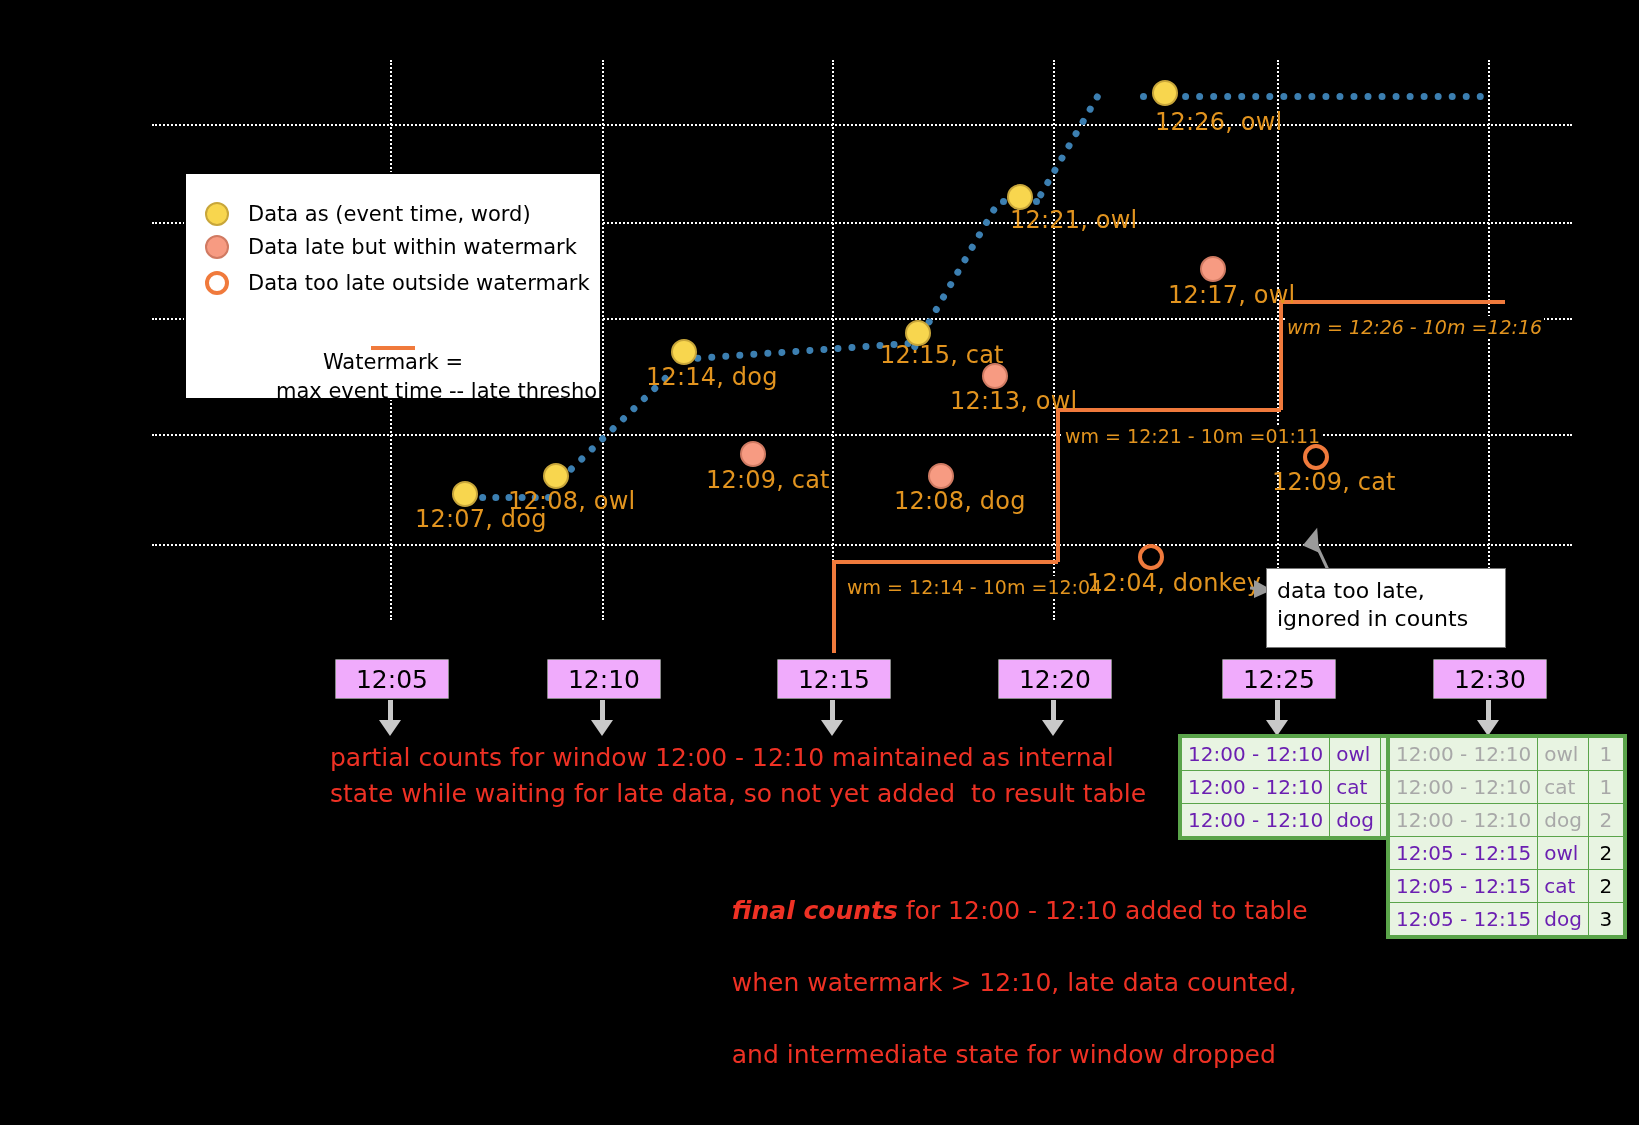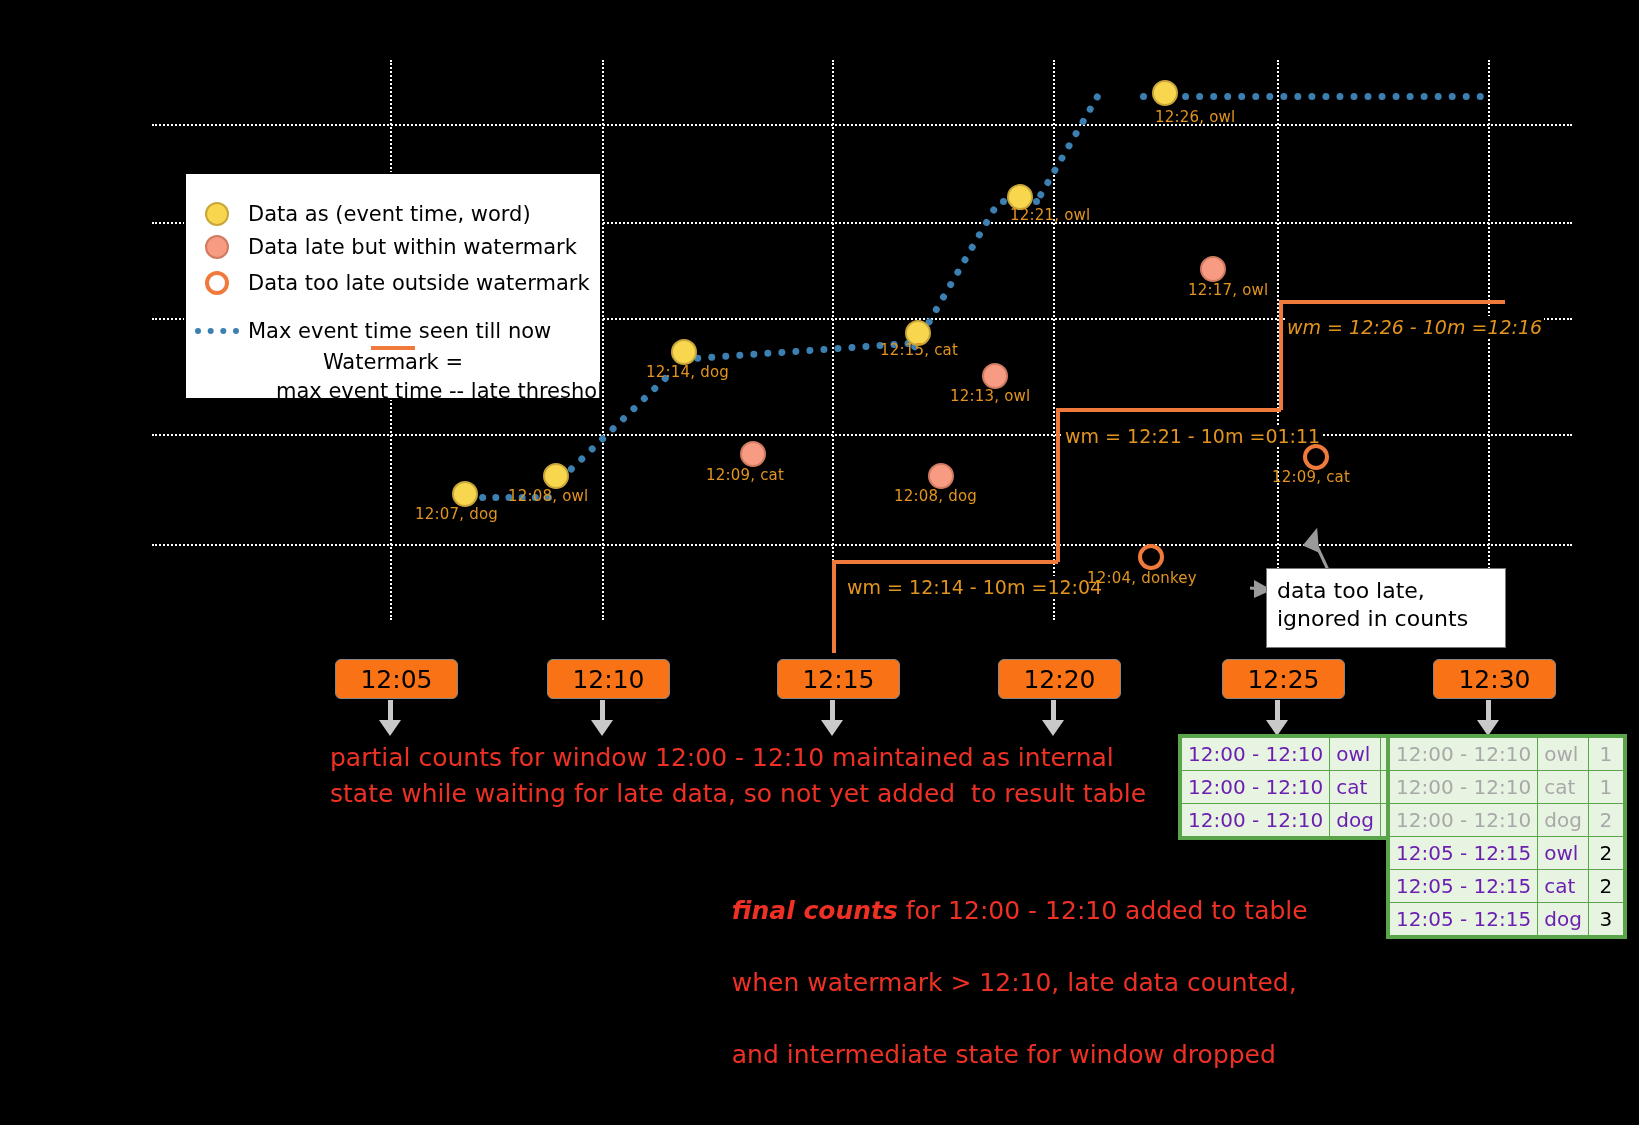--- a/index.html
+++ b/index.html
@@ -40,21 +40,21 @@
     border-radius: 50%;
     box-sizing: border-box;
   }
   .pt.yellow { background: #f8d64e; border: 2px solid #c8a63a; }
   .pt.salmon { background: #f79b82; border: 2px solid #d07a62; }
   .pt.hollow { background: #000000; border: 4px solid #f07a3c; }
 
   .ptlabel {
     position: absolute;
     color: #e2941f;
-    font-size: 15px;
+    font-size: 24px;
     white-space: nowrap;
     letter-spacing: .2px;
   }
 
   
   #legend {
     position: absolute;
     left: 184px; top: 172px;
     width: 418px;
     height: 228px;
@@ -119,25 +119,25 @@
     color: #e2941f;
     font-size: 19px;
     white-space: nowrap;
     background: #000000;
     padding: 0 2px;
   }
 
   
   .timebox {
     position: absolute;
-    width: 123px;
+    width: 114px;
     height: 40px;
-    background: #f97316;
+    background: #f0abfc;
     border: 1px solid #888888;
-    border-radius: 6px;
+    border-radius: 1px;
     color: #000000;
     font-size: 25px;
     display: flex;
     align-items: center;
     justify-content: center;
     box-sizing: border-box;
   }
   .arrow-stem {
     position: absolute;
     width: 5px;
@@ -266,21 +266,21 @@
   <div class="pt salmon" style="left:740px; top:441px;"></div>
   <div class="ptlabel" style="left:706px; top:466px;">12:09, cat</div>
 
   <div class="pt salmon" style="left:928px; top:463px;"></div>
   <div class="ptlabel" style="left:894px; top:487px;">12:08, dog</div>
 
   <div class="pt salmon" style="left:982px; top:363px;"></div>
   <div class="ptlabel" style="left:950px; top:387px;">12:13, owl</div>
 
   <div class="pt salmon" style="left:1200px; top:256px;"></div>
-  <div class="ptlabel" style="left:1168px; top:281px;margin-left:20px;">12:17, owl</div>
+  <div class="ptlabel" style="left:1168px; top:281px;">12:17, owl</div>
 
   <div class="pt hollow" style="left:1138px; top:544px;"></div>
   <div class="ptlabel" style="left:1087px; top:569px;">12:04, donkey</div>
 
   <div class="pt hollow" style="left:1303px; top:444px;"></div>
   <div class="ptlabel" style="left:1272px; top:468px;">12:09, cat</div>
 
   <div id="legend">
     <div class="lg-row" style="top:22px;align-items:flex-end;">
       <div class="lg-swatch">
@@ -293,26 +293,20 @@
           <span class="lg-dot hollow"></span>
         </div>
       <div class="lg-text">Data too late outside watermark</div>
     </div>
     <div class="lg-row" style="top:58px;">
       <div class="lg-swatch">
           <span class="lg-dot salmon"></span>
         </div>
       <div class="lg-text">Data late but within watermark</div>
     </div>
-    <div class="lg-row" style="top:142px;">
-      <div class="lg-swatch">
-          <span class="lg-dashline"></span>
-        </div>
-      <div class="lg-text">Max event time seen till now</div>
-    </div>
     <div class="lg-row" style="top:172px;flex-direction:column;">
       <div class="lg-swatch">
           <span class="lg-solidline"></span>
         </div>
       <div class="lg-text">Watermark =</div>
     </div>
     <div class="lg-row" style="top:202px;">
       <div class="lg-swatch"></div>
       <div class="lg-text indent">max event time -- late threshold</div>
     </div>

